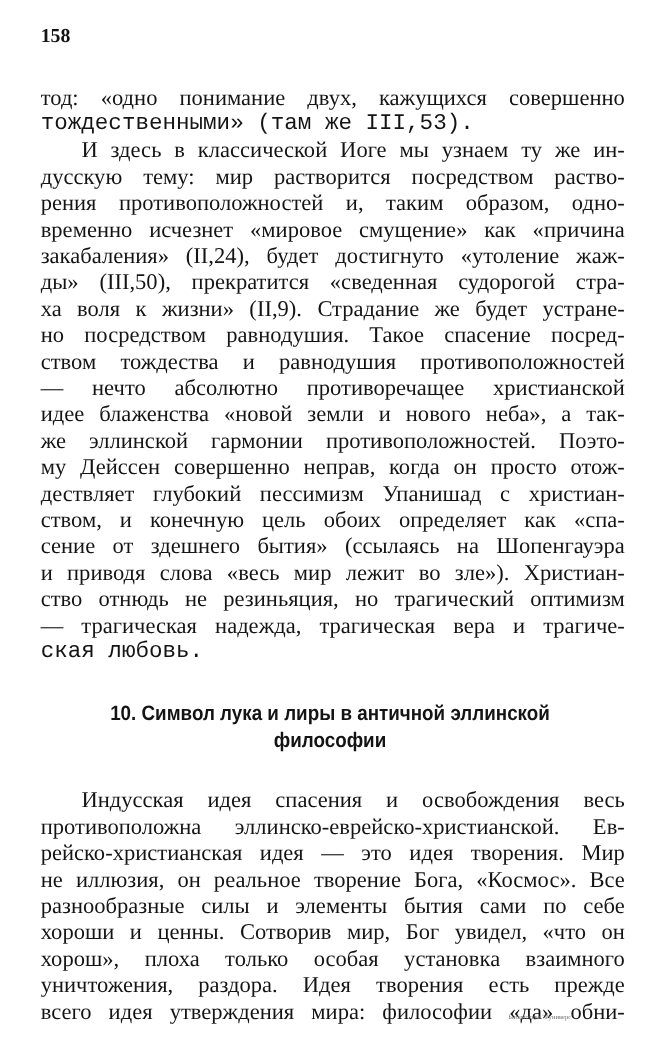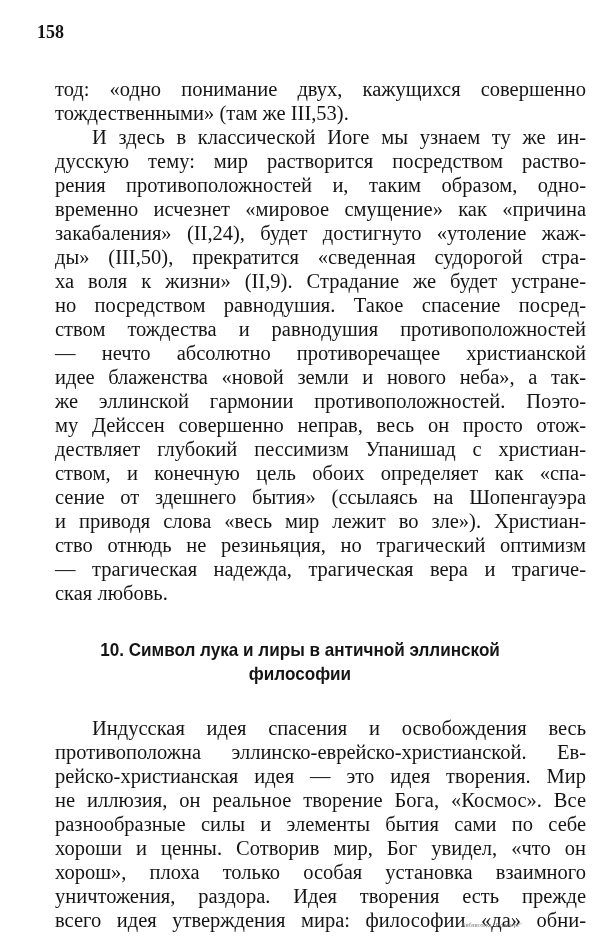--- a/index.html
+++ b/index.html
@@ -1,22 +1,22 @@
 <!DOCTYPE html>
 <html><head>
 <meta charset="utf-8">
 <style>
   html, body { margin: 0; padding: 0; background: #ffffff; }
   body { width: 600px; height: 945px; position: relative; overflow: hidden;
          font-family: "Liberation Serif", "DejaVu Serif", serif; color: #141414; }
   .page-number { position: absolute; left: 37px; top: 22px; font-size: 18px; font-weight: bold; letter-spacing: 0px; }
   .line { position: absolute; left: 37px; width: 531px; font-size: 20.5px; line-height: 24px;
-          white-space: nowrap; text-align: justify; text-align-last: justify; margin-left: 18px; }
+          white-space: nowrap; text-align: justify; text-align-last: justify; }
   .line.indent { left: 74px; width: 494px; }
-  .line.last { text-align-last: left; }
+  .line.last { text-align-last: left; font-family: Liberation Mono, monospace; }
   .heading { position: absolute; left: 0; width: 600px; text-align: center;
              font-family: "Liberation Sans", "DejaVu Sans", sans-serif; font-weight: bold;
              font-size: 19px; line-height: 24px; transform: scaleX(0.9); transform-origin: 300px 0; }
   .watermark { position: absolute; left: 462px; top: 922px; font-size: 6px; color: #777; }
 </style>
 </head>
 <body>
 
 <div>
   <div class="page-number">158</div>
@@ -32,21 +32,21 @@
     <div class="line" style="top:173px">рения противоположностей и, таким образом, одно-</div>
     <div class="line" style="top:197px">временно исчезнет «мировое смущение» как «причина</div>
     <div class="line" style="top:221px">закабаления» (II,24), будет достигнуто «утоление жаж-</div>
     <div class="line" style="top:245px">ды» (III,50), прекратится «сведенная судорогой стра-</div>
     <div class="line" style="top:269px">ха воля к жизни» (II,9). Страдание же будет устране-</div>
     <div class="line" style="top:293px">но посредством равнодушия. Такое спасение посред-</div>
     <div class="line" style="top:317px">ством тождества и равнодушия противоположностей</div>
     <div class="line" style="top:341px">— нечто абсолютно противоречащее христианской</div>
     <div class="line" style="top:365px">идее блаженства «новой земли и нового неба», а так-</div>
     <div class="line" style="top:389px">же эллинской гармонии противоположностей. Поэто-</div>
-    <div class="line" style="top:413px">му Дейссен совершенно неправ, весь он просто отож-</div>
+    <div class="line" style="top:413px">му Дейссен совершенно неправ, когда он просто отож-</div>
     <div class="line" style="top:437px">дествляет глубокий пессимизм Упанишад с христиан-</div>
     <div class="line" style="top:461px">ством, и конечную цель обоих определяет как «спа-</div>
     <div class="line" style="top:485px">сение от здешнего бытия» (ссылаясь на Шопенгауэра</div>
     <div class="line" style="top:509px">и приводя слова «весь мир лежит во зле»). Христиан-</div>
     <div class="line" style="top:533px">ство отнюдь не резиньяция, но трагический оптимизм</div>
     <div class="line" style="top:557px">— трагическая надежда, трагическая вера и трагиче-</div>
     <div class="line last" style="top:581px">ская любовь.</div>
   </div>
 
   <div>

